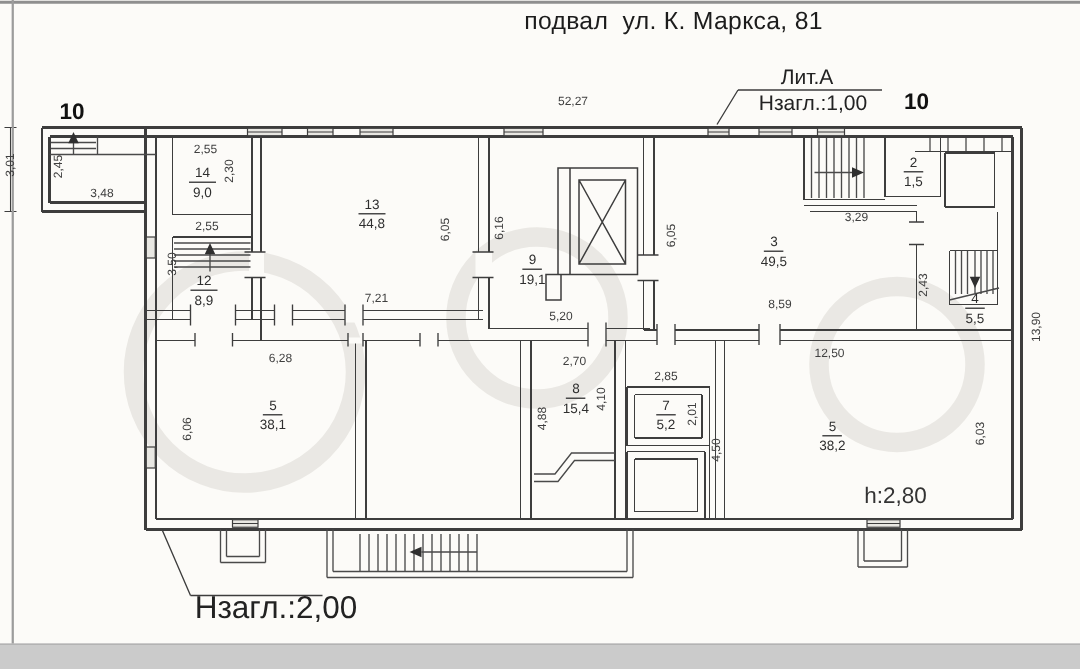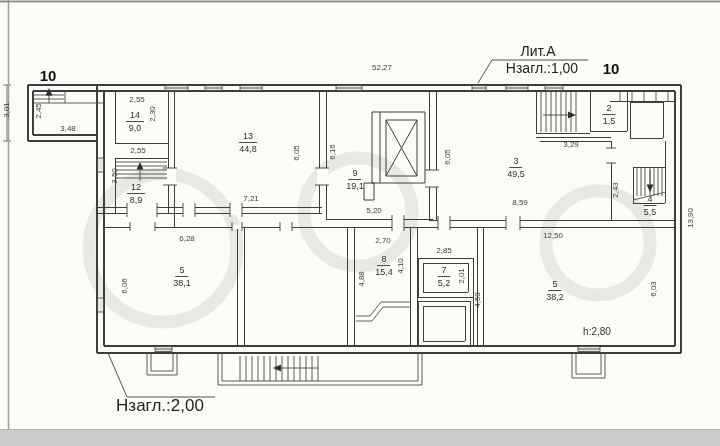--- a/index.html
+++ b/index.html
@@ -5,21 +5,21 @@
   html,body{margin:0;padding:0;}
   .page{
     position:relative;width:720px;height:446px;background:#fcfbf8;
     font-family:"Liberation Sans", sans-serif;overflow:hidden;color:#2a2a2a;
   }
   .page svg{position:absolute;left:0;top:0;}
   .lbl{position:absolute;transform:translate(-50%,-50%);white-space:pre;}
   .title{font-size:16.5px;color:#1c1c1c;letter-spacing:.2px;}
   .ann{font-size:14px;color:#222;}
   .marker{font-size:15px;font-weight:bold;color:#111;}
-  .note{font-size:10px;color:#333;}
+  .note{font-size:15px;color:#333;}
   .dim{
     position:absolute;transform:translate(-50%,-50%);
     font-size:8px;color:#3f3f3f;white-space:nowrap;line-height:1;
   }
   .dim.v{transform:translate(-50%,-50%) rotate(-90deg);}
   .room-label{
     position:absolute;transform:translateX(-50%);
     display:flex;flex-direction:column;align-items:center;
     font-size:9px;color:#2e2e2e;line-height:1.25;
   }
@@ -132,25 +132,26 @@
     </g>
 
     <g>
       <line x1="0" y1="1.5" x2="720" y2="1.5" stroke="#8f8f8f" stroke-width="2"></line>
       <line x1="8.5" y1="0" x2="8.5" y2="446" stroke="#9c9c9c" stroke-width="1.5"></line>
       <rect x="0" y="429" width="720" height="17" fill="#cbcbcb"></rect>
       <line x1="0" y1="429.5" x2="720" y2="429.5" stroke="#b3b3b3" stroke-width="1"></line>
     </g>
   </svg>
 
+  <div class="lbl title" style="left:449px;top:15px">подвал  ул. К. Маркса, 81</div>
   <div class="lbl ann" style="left:538px;top:51px">Лит.А</div>
   <div class="lbl ann" style="left:542px;top:68px">Нзагл.:1,00</div>
   <div class="lbl marker" style="left:48px;top:75px">10</div>
   <div class="lbl marker" style="left:611px;top:68px">10</div>
-  <div class="lbl ann" style="left:160px;top:406px;font-size:17px">Нзагл.:2,00</div>
+  <div class="lbl ann" style="left:184px;top:406px;font-size:21px">Нзагл.:2,00</div>
   <div class="lbl note" style="left:597px;top:331px">h:2,80</div>
 
   <div class="room-label" style="left:135px;top:110px">
     <span class="rnum">14</span>
     <span class="rarea">9,0</span>
   </div>
   <div class="room-label" style="left:136px;top:182px">
     <span class="rnum">12</span>
     <span class="rarea">8,9</span>
   </div>

